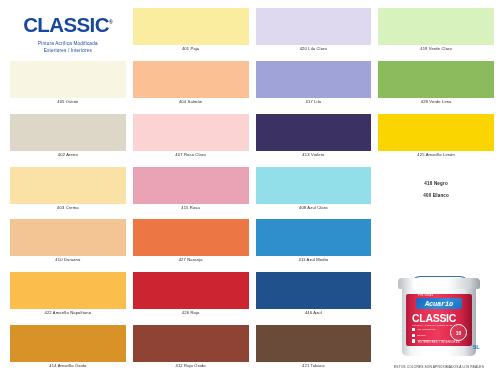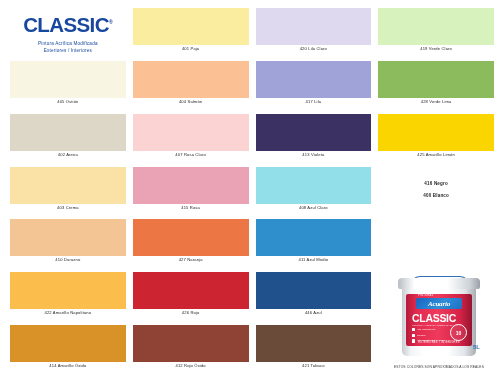--- a/index.html
+++ b/index.html
@@ -162,21 +162,21 @@
     position: absolute;
     left: 10px; top: 4px;
     width: 46px; height: 11px;
     background: linear-gradient(135deg, #1665c0 0%, #2f8fd8 55%, #1c6fc4 100%);
     border-radius: 2px;
     display: flex;
     align-items: center;
     justify-content: center;
   }
   .acuario-bar span {
-    font-family: Liberation Serif, serif;
+    font-family: Liberation Mono, monospace;
     font-style: italic;
     font-weight: 700;
     font-size: 7px;
     color: #ffffff;
     letter-spacing: -0.2px;
   }
   .acuario-top {
     position: absolute;
     left: 12px; top: 0px;
     font-size: 2.6px;

